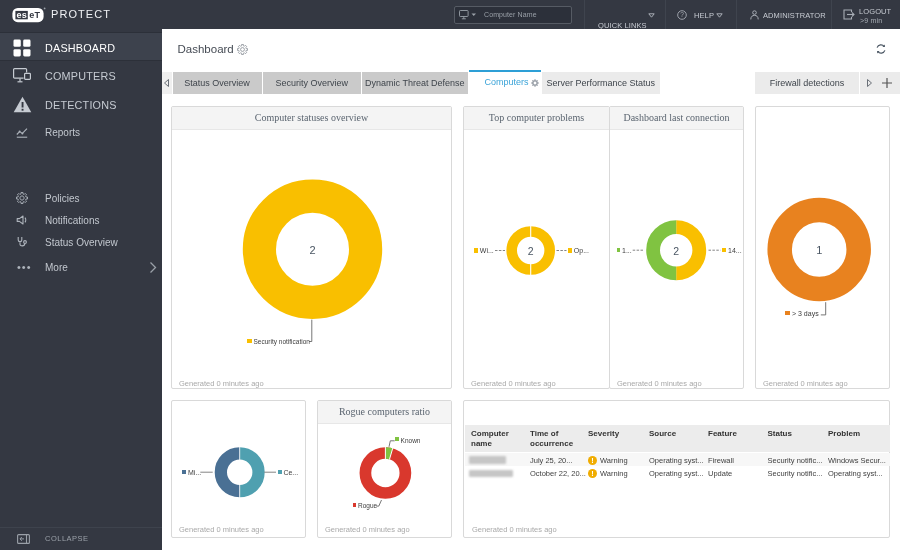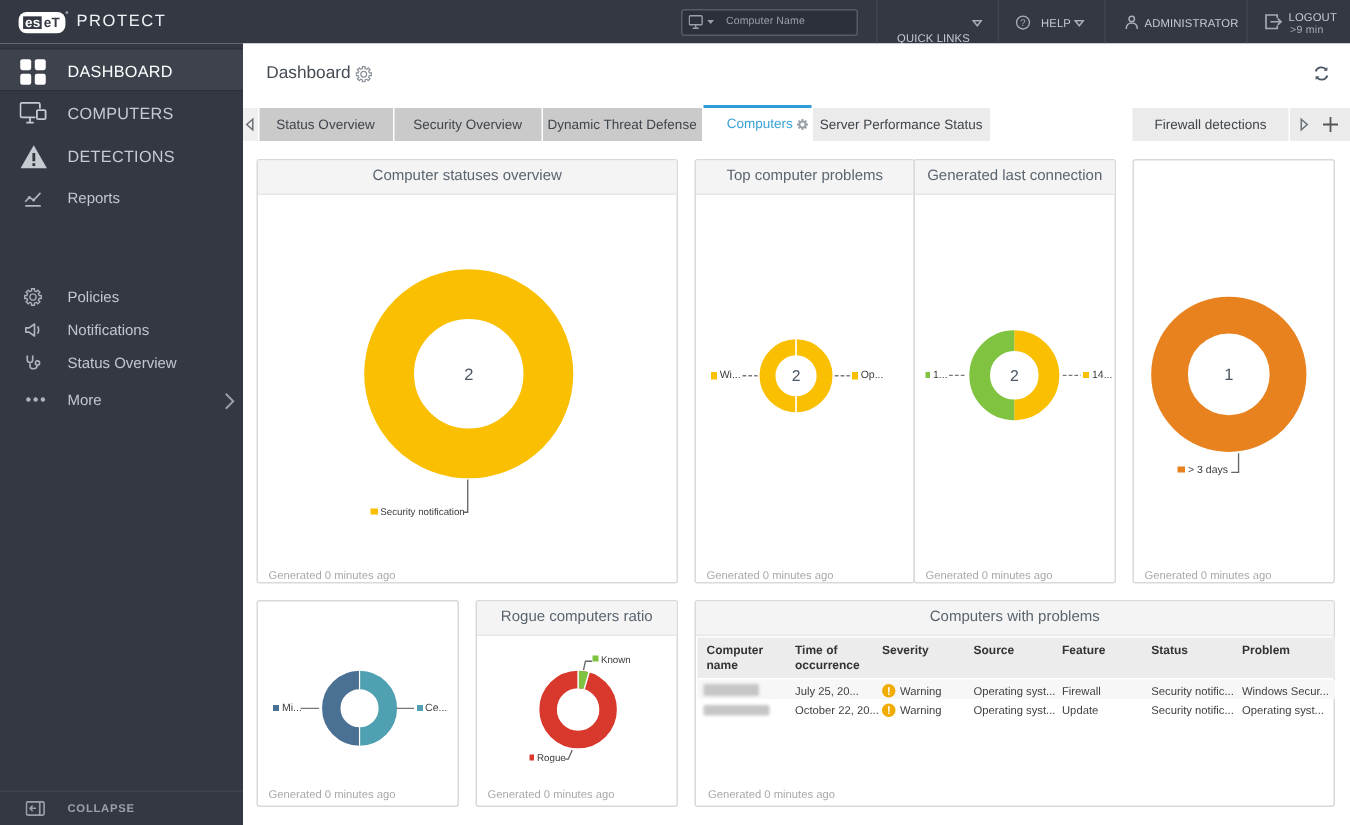--- a/index.html
+++ b/index.html
@@ -18,21 +18,21 @@
   .navsm span { position:absolute; left:45px; top:5px; }
   
   #content { position:absolute; left:162px; top:29px; width:738px; height:521px; background:#fff; }
   
   .tab { position:absolute; top:43px; height:22px; font-size:9px; color:#3f454c; text-align:center; line-height:22px; white-space:nowrap; overflow:hidden; }
   .tabL { background:#cacaca; }
   .tabR { background:#ebebeb; }
   
   .panel { position:absolute; background:#fff; border:1px solid #d9d9d9; border-radius:2px; }
   .phead { position:absolute; left:0; top:0; width:100%; height:23px; background:#f4f4f4;
-    border-bottom:1px solid #e7e7e7; text-align:center; line-height:22px; font-size:10px; color:#5b6570; }
+    border-bottom:1px solid #e7e7e7; text-align:center; line-height:22px; font-size:10px; color:#5b6570;font-family:Liberation Serif, serif; }
   .pfoot { position:absolute; left:7px; font-size:7.5px; color:#a9a9a9; }
   .lbl { position:absolute; font-size:7px; color:#3c3c3c; white-space:nowrap; }
   .sq { position:absolute; width:4.4px; height:4.4px; }
   .num { position:absolute; font-size:11px; color:#4a5663; transform:translate(-50%,-50%); }
   
   .th { position:absolute; font-size:8px; font-weight:bold; color:#333; line-height:10px; }
   .td { position:absolute; font-size:7.5px; color:#3f3f3f; white-space:nowrap; }
   .blob { position:absolute; background:#c6c6c6; filter:blur(1.2px); border-radius:1px; }
   .warn { position:absolute; width:9px; height:9px; border-radius:50%; background:#f0ac00;
     color:#fff; font-size:7.5px; font-weight:bold; text-align:center; line-height:9.5px; }
@@ -154,21 +154,21 @@
       <path d="M1.5 1.5 L6.5 6.5 L1.5 11.5" fill="none" stroke="#9aa0a8" stroke-width="1.3"></path>
     </svg>
   </div>
 
   <div class="abs" style="left:0;top:498px;width:162px;height:23px;border-top:1px solid #3e434d">
     <svg class="abs" style="left:17px;top:6px" width="13" height="10" viewBox="0 0 13 10">
       <rect x="0.6" y="0.6" width="11.8" height="8.8" rx="1" fill="none" stroke="#9aa0a8" stroke-width="1.1"></rect>
       <line x1="9.5" y1="0.6" x2="9.5" y2="9.4" stroke="#9aa0a8" stroke-width="1.1"></line>
       <path d="M3 4.9 L7 4.9 M4.8 3 L3 4.9 L4.8 6.8" fill="none" stroke="#9aa0a8" stroke-width="1"></path>
     </svg>
-    <div class="abs" style="left:45px;top:6px;font-size:7.5px;font-weight:bold;letter-spacing:.5px;color:#9ba1a9">COLLAPSE</div>
+    <div class="abs" style="left:45px;top:6px;font-size:7.5px;font-weight:normal;letter-spacing:.5px;color:#9ba1a9">COLLAPSE</div>
   </div>
 </div>
 <div id="content">
   <div class="abs" style="left:15.5px;top:14px;font-size:11.5px;color:#454b54">Dashboard</div>
   <svg class="abs" style="left:75px;top:15px" width="11" height="11" viewBox="0 0 12 12">
     <path d="M5.02 0.49 L6.98 0.49 L6.96 1.91 L8.21 2.43 L9.20 1.41 L10.59 2.80 L9.57 3.79 L10.09 5.04 L11.51 5.02 L11.51 6.98 L10.09 6.96 L9.57 8.21 L10.59 9.20 L9.20 10.59 L8.21 9.57 L6.96 10.09 L6.98 11.51 L5.02 11.51 L5.04 10.09 L3.79 9.57 L2.80 10.59 L1.41 9.20 L2.43 8.21 L1.91 6.96 L0.49 6.98 L0.49 5.02 L1.91 5.04 L2.43 3.79 L1.41 2.80 L2.80 1.41 L3.79 2.43 L5.04 1.91 Z" fill="none" stroke="#8a9098" stroke-width="0.9"></path>
     <circle cx="6" cy="6" r="2.1" fill="none" stroke="#8a9098" stroke-width="0.9"></circle>
   </svg>
   <svg class="abs" style="left:714px;top:15px" width="10" height="10" viewBox="0 0 10 10">
     <path d="M1.1 3.6 A 4.1 4.1 0 0 1 8.2 2.5" fill="none" stroke="#4a5663" stroke-width="1.2"></path>
@@ -221,21 +221,21 @@
       <line x1="92.5" y1="143.5" x2="102.5" y2="143.5" stroke="#777" stroke-width="0.9" stroke-dasharray="2.5,1.4"></line>
     </svg>
     <div class="num" style="left:66.7px;top:144px;font-size:10.5px">2</div>
     <div class="sq" style="left:10px;top:141.3px;background:#f9bf00"></div>
     <div class="lbl" style="left:15.8px;top:140.3px;font-size:7px">Wi...</div>
     <div class="sq" style="left:104px;top:141.3px;background:#f9bf00"></div>
     <div class="lbl" style="left:109.8px;top:140.3px;font-size:7px">Op...</div>
     <div class="pfoot" style="top:271.5px">Generated 0 minutes ago</div>
   </div>
   <div class="panel" style="left:447px;top:77px;width:135px;height:283px">
-    <div class="phead">Generated last connection</div>
+    <div class="phead">Dashboard last connection</div>
     <svg class="abs" style="left:0;top:0" width="133" height="281" viewBox="0 0 133 281">
       <path d="M66.2 120.1 A 23.1 23.1 0 0 1 66.2 166.3" fill="none" stroke="#f9bf00" stroke-width="13.8"></path>
       <path d="M66.2 166.3 A 23.1 23.1 0 0 1 66.2 120.1" fill="none" stroke="#80c341" stroke-width="13.8"></path>
       <line x1="22.7" y1="143.2" x2="34" y2="143.2" stroke="#777" stroke-width="0.9" stroke-dasharray="2.5,1.4"></line>
       <line x1="98.5" y1="143.2" x2="110.5" y2="143.2" stroke="#777" stroke-width="0.9" stroke-dasharray="2.5,1.4"></line>
     </svg>
     <div class="num" style="left:66.2px;top:143.5px;font-size:10.5px">2</div>
     <div class="sq" style="left:6.7px;top:141px;background:#80c341;width:3.6px;height:3.6px"></div>
     <div class="lbl" style="left:12px;top:140.3px;font-size:7px">1...</div>
     <div class="sq" style="left:112px;top:141px;background:#f9bf00;width:3.6px;height:3.6px"></div>
@@ -277,21 +277,20 @@
       <path d="M76.7 39.8 L72.3 39.8 L71 45.8" fill="none" stroke="#666" stroke-width="0.9"></path>
       <path d="M63.5 99 L60.8 105.1 L58.4 105.1" fill="none" stroke="#666" stroke-width="0.9"></path>
     </svg>
     <div class="sq" style="left:77.3px;top:36.3px;background:#80c341;width:3.6px;height:3.6px"></div>
     <div class="lbl" style="left:82.6px;top:35.5px;font-size:6.5px">Known</div>
     <div class="sq" style="left:34.8px;top:102.1px;background:#d9382d;width:3.6px;height:3.6px"></div>
     <div class="lbl" style="left:40px;top:101.3px;font-size:6.5px">Rogue</div>
     <div class="pfoot" style="top:124px">Generated 0 minutes ago</div>
   </div>
   <div class="panel" style="left:301px;top:371px;width:427px;height:138px">
-    <div class="phead">Computers with problems</div>
     <div class="abs" style="left:1px;top:24px;width:425px;height:27px;background:#ececec"></div>
     <div class="th" style="left:7px;top:28px">Computer<br>name</div>
     <div class="th" style="left:66px;top:28px">Time of<br>occurrence</div>
     <div class="th" style="left:124px;top:28px">Severity</div>
     <div class="th" style="left:185px;top:28px">Source</div>
     <div class="th" style="left:244px;top:28px">Feature</div>
     <div class="th" style="left:303.5px;top:28px">Status</div>
     <div class="th" style="left:364px;top:28px">Problem</div>
     <div class="abs" style="left:1px;top:51.5px;width:425px;height:13.5px;background:#f7f7f7"></div>
     <div class="blob" style="left:5px;top:55px;width:37px;height:7.6px"></div>

